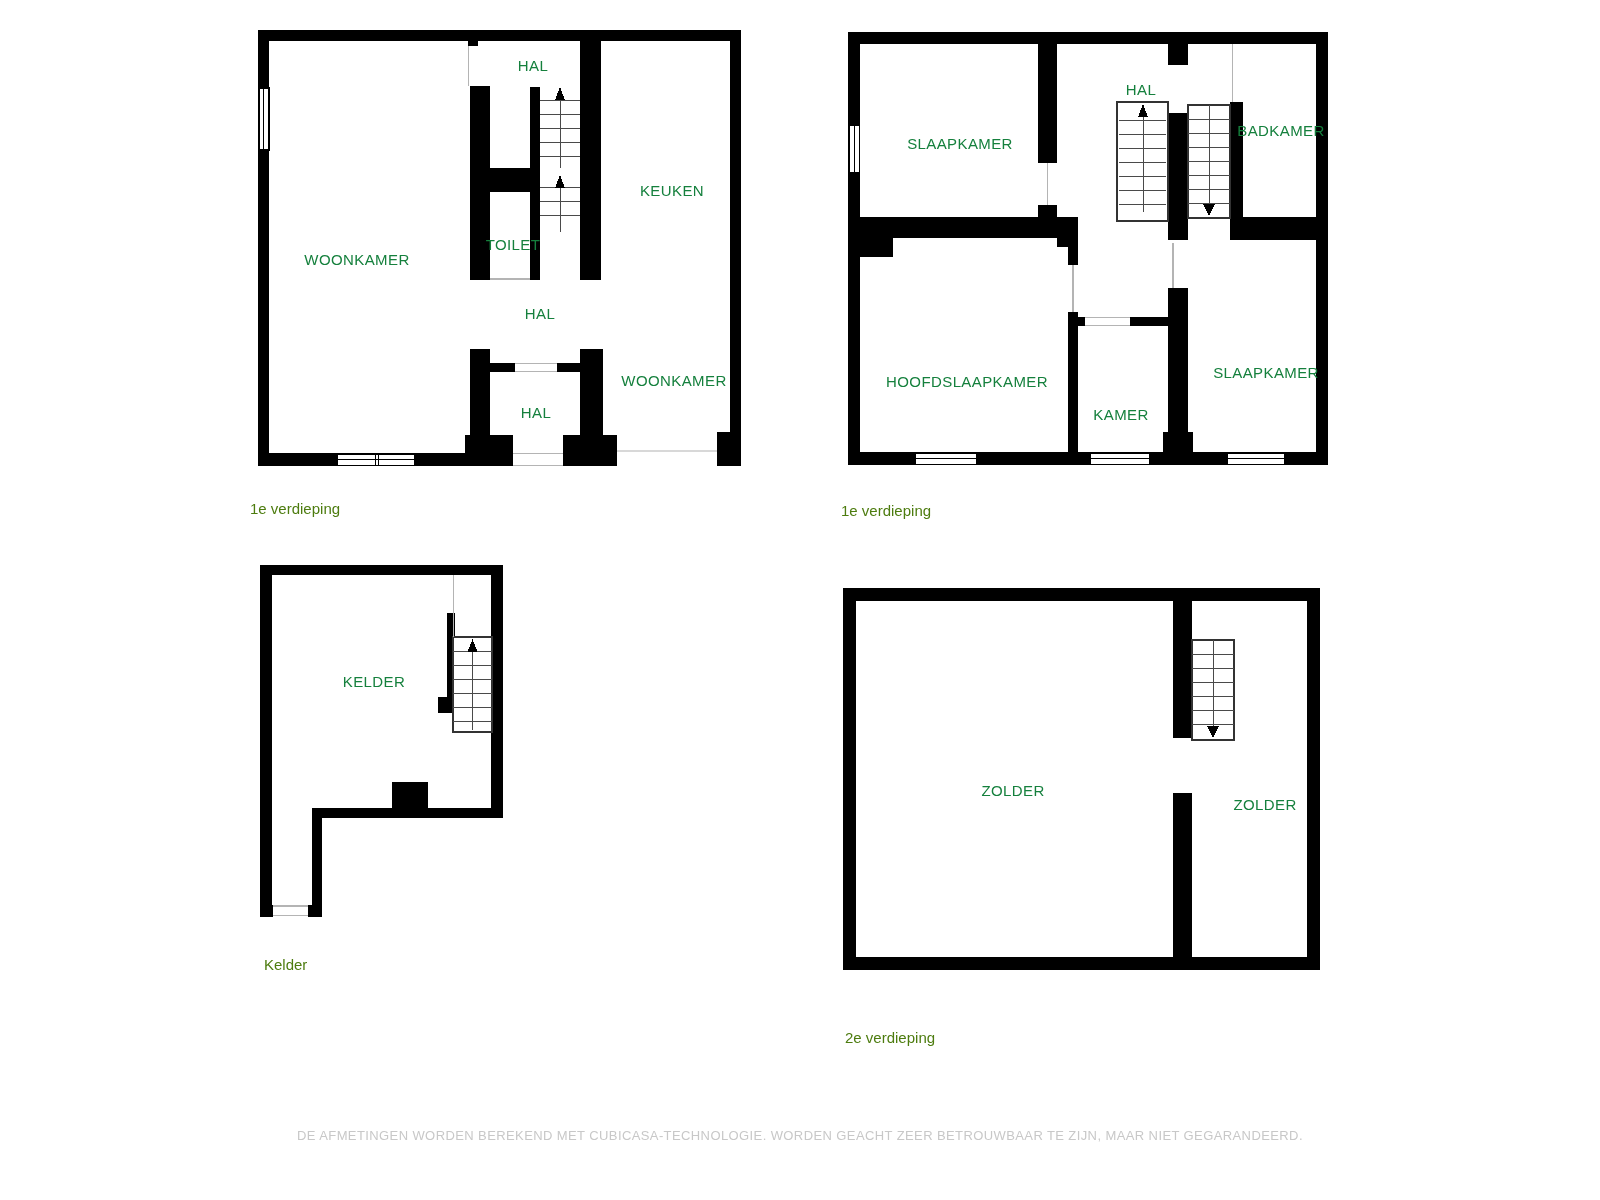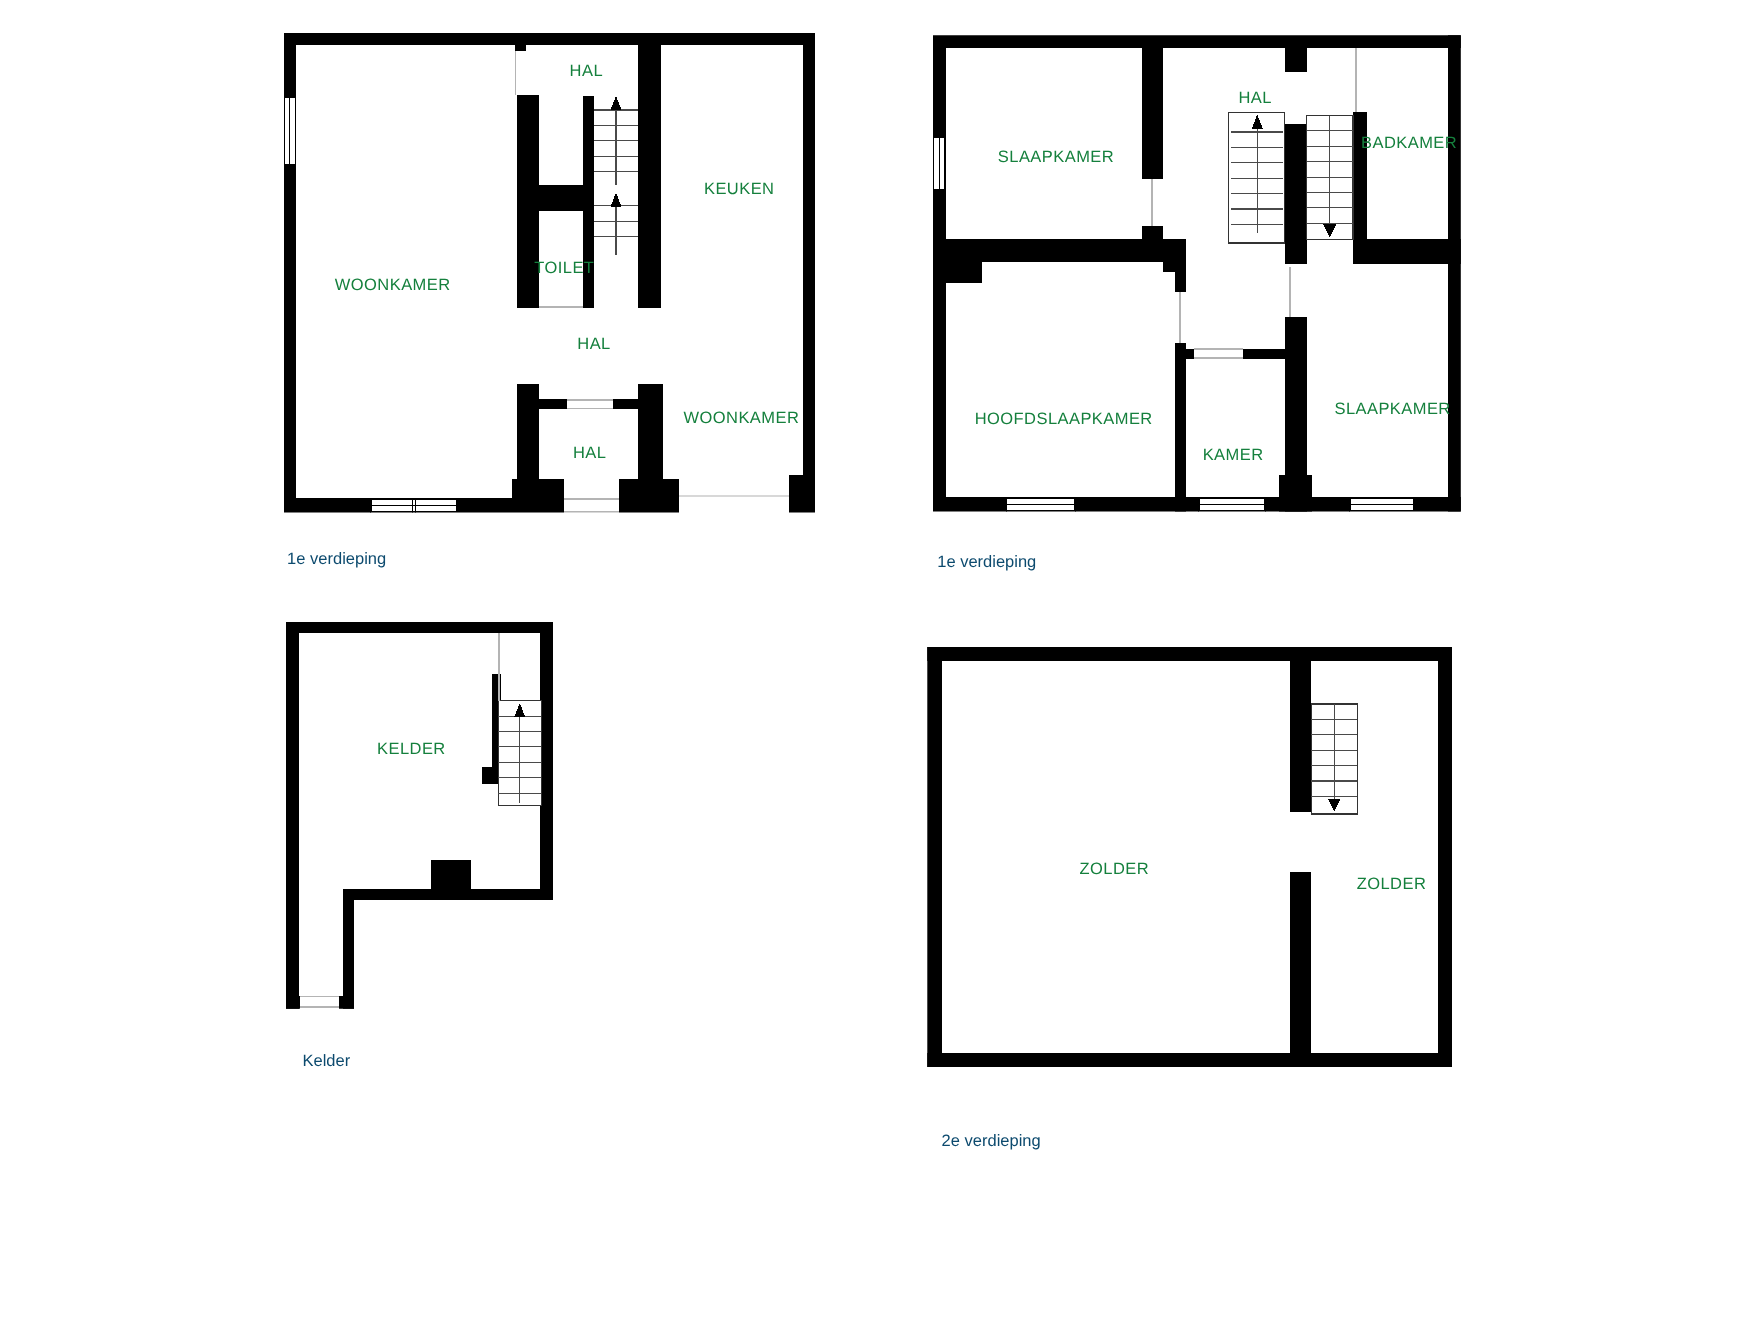--- a/index.html
+++ b/index.html
@@ -5,21 +5,21 @@
   html,body{margin:0;padding:0;}
   body{font-family:"Liberation Sans","DejaVu Sans",sans-serif;background:#ffffff;}
   .page{position:relative;width:1600px;height:1200px;background:#ffffff;overflow:hidden;}
   .plan{position:absolute;}
   .plan svg{position:absolute;left:0;top:0;display:block;}
   .room-label{
     position:absolute;transform:translate(-50%,-50%);
     font-size:15px;letter-spacing:0.4px;color:#15803d;white-space:nowrap;z-index:3;
   }
   .floor-label{
-    position:absolute;font-size:15px;color:#0c4a6e;white-space:nowrap;z-index:3;margin-left:11px;
+    position:absolute;font-size:15px;color:#4d7c0f;white-space:nowrap;z-index:3;
   }
   .disclaimer{
     position:absolute;left:0;right:0;top:1128px;text-align:center;
     font-size:13px;letter-spacing:0.4px;color:#c8c8c8;white-space:nowrap;z-index:3;
   }
   .wall{fill:#000000;}
   .win{fill:#ffffff;stroke:#000000;stroke-width:1.5;}
   .winline{stroke:#000000;stroke-width:1;}
   .tread{stroke:#4a4a4a;stroke-width:1;}
   .stairbox{fill:#ffffff;stroke:#333333;stroke-width:1.2;}
@@ -89,21 +89,21 @@
         <line class="doorline" x1="232" y1="249" x2="272" y2="249"></line>
         <line class="doorline" x1="257" y1="333.5" x2="299" y2="333.5"></line>
         <line class="doorline" x1="257" y1="341.5" x2="299" y2="341.5"></line>
         <line class="doorline" x1="255" y1="423.5" x2="305" y2="423.5"></line>
         <line class="doorline" x1="255" y1="435.5" x2="305" y2="435.5"></line>
         <line class="openline" x1="359" y1="421" x2="459" y2="421"></line>
       </g>
     </svg>
     <div class="room-label" style="left:99px;top:229px">WOONKAMER</div>
     <div class="room-label" style="left:275px;top:35px">HAL</div>
-    <div class="room-label" style="left:414px;top:142px">KEUKEN</div>
+    <div class="room-label" style="left:414px;top:160px">KEUKEN</div>
     <div class="room-label" style="left:255px;top:214px">TOILET</div>
     <div class="room-label" style="left:282px;top:283px">HAL</div>
     <div class="room-label" style="left:278px;top:382px">HAL</div>
     <div class="room-label" style="left:416px;top:350px">WOONKAMER</div>
   </div>
   <div class="floor-label" style="left:250px;top:500px">1e verdieping</div>
 
   <div class="plan" style="left:848px;top:32px;width:480px;height:433px;">
     <svg width="480" height="433" viewBox="0 0 480 433" shape-rendering="crispEdges">
       <g class="wall">
@@ -251,14 +251,15 @@
         <line class="tread" x1="349" y1="136" x2="391" y2="136"></line>
         <line class="tread" x1="370" y1="52" x2="370" y2="138"></line>
         <polygon class="arrow" points="370,150 364,138 376,138"></polygon>
       </g>
     </svg>
     <div class="room-label" style="left:170px;top:202px">ZOLDER</div>
     <div class="room-label" style="left:422px;top:216px">ZOLDER</div>
   </div>
   <div class="floor-label" style="left:845px;top:1029px">2e verdieping</div>
 
+  <div class="disclaimer">DE AFMETINGEN WORDEN BEREKEND MET CUBICASA-TECHNOLOGIE. WORDEN GEACHT ZEER BETROUWBAAR TE ZIJN, MAAR NIET GEGARANDEERD.</div>
 
 </div>
 
 </body></html>

